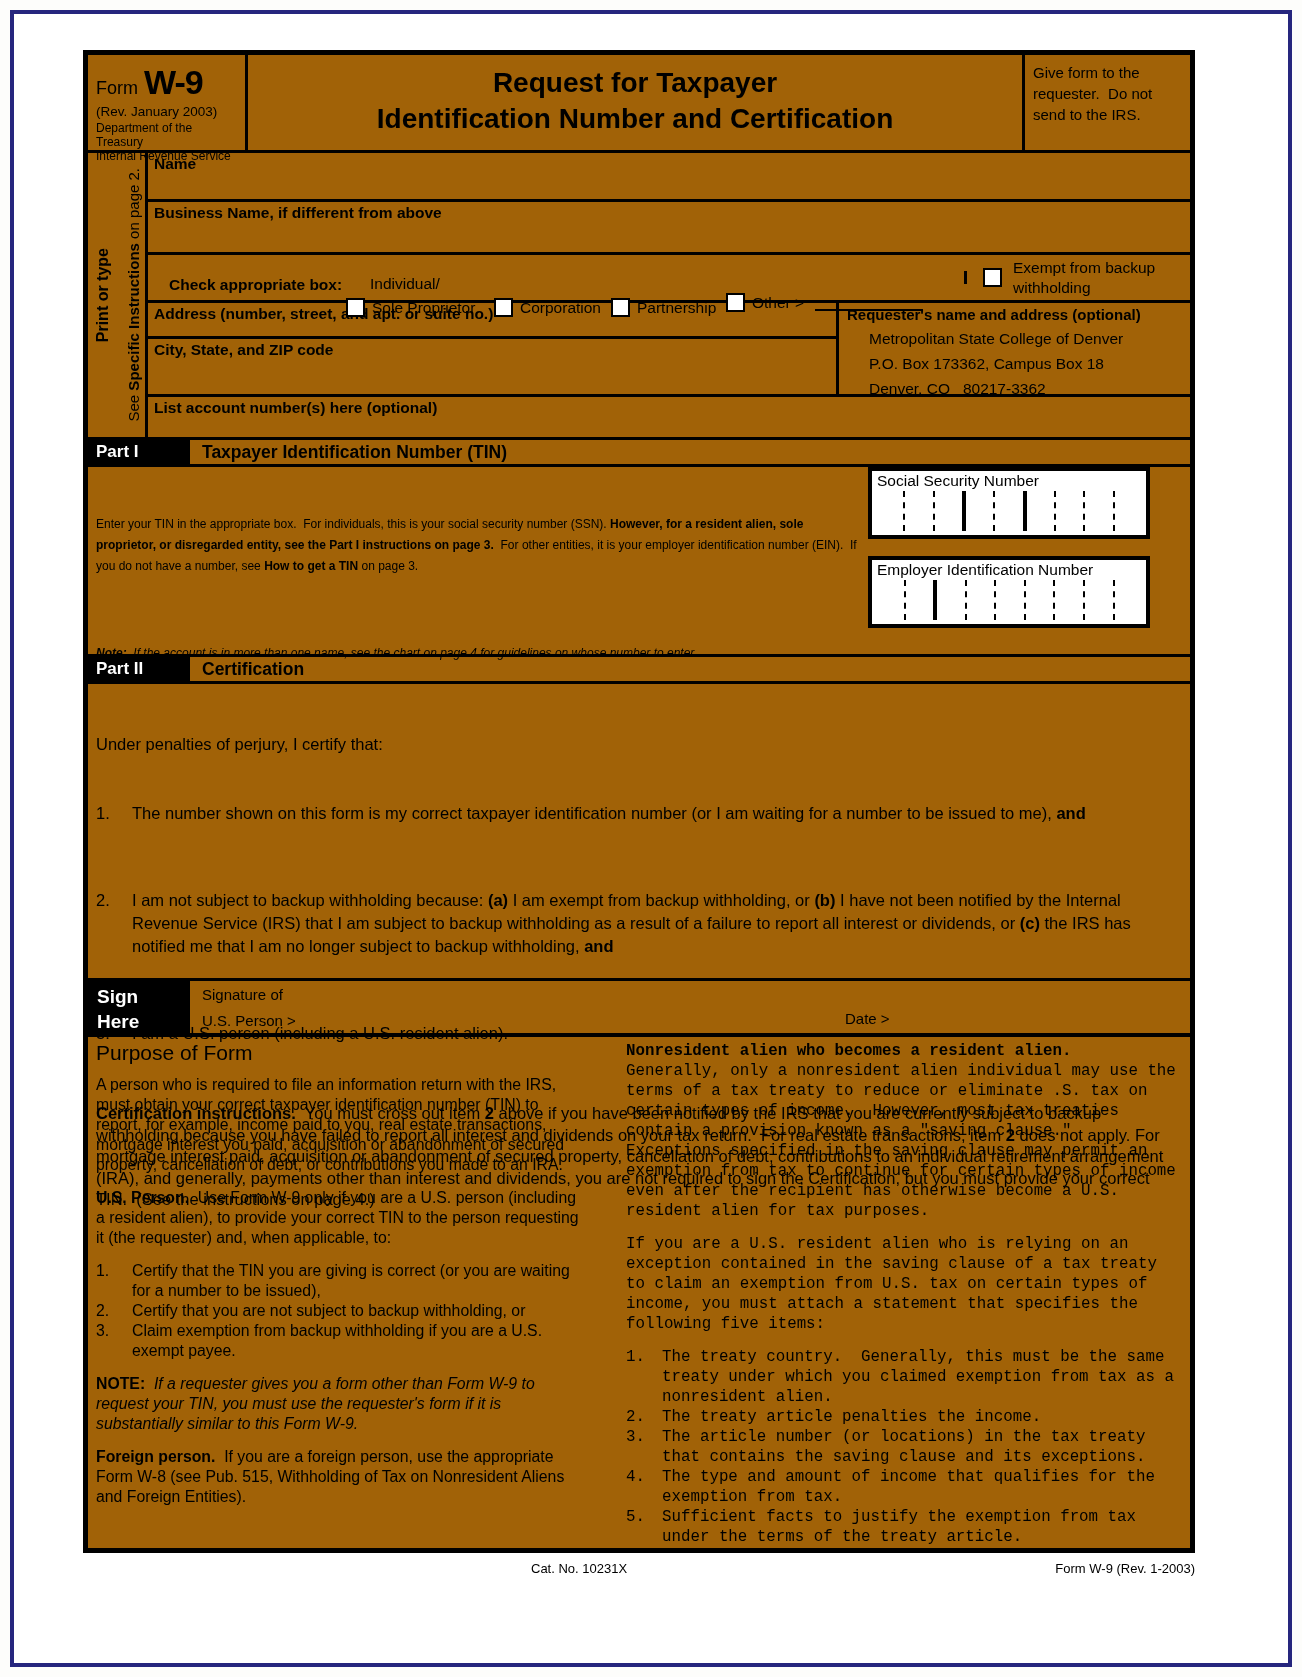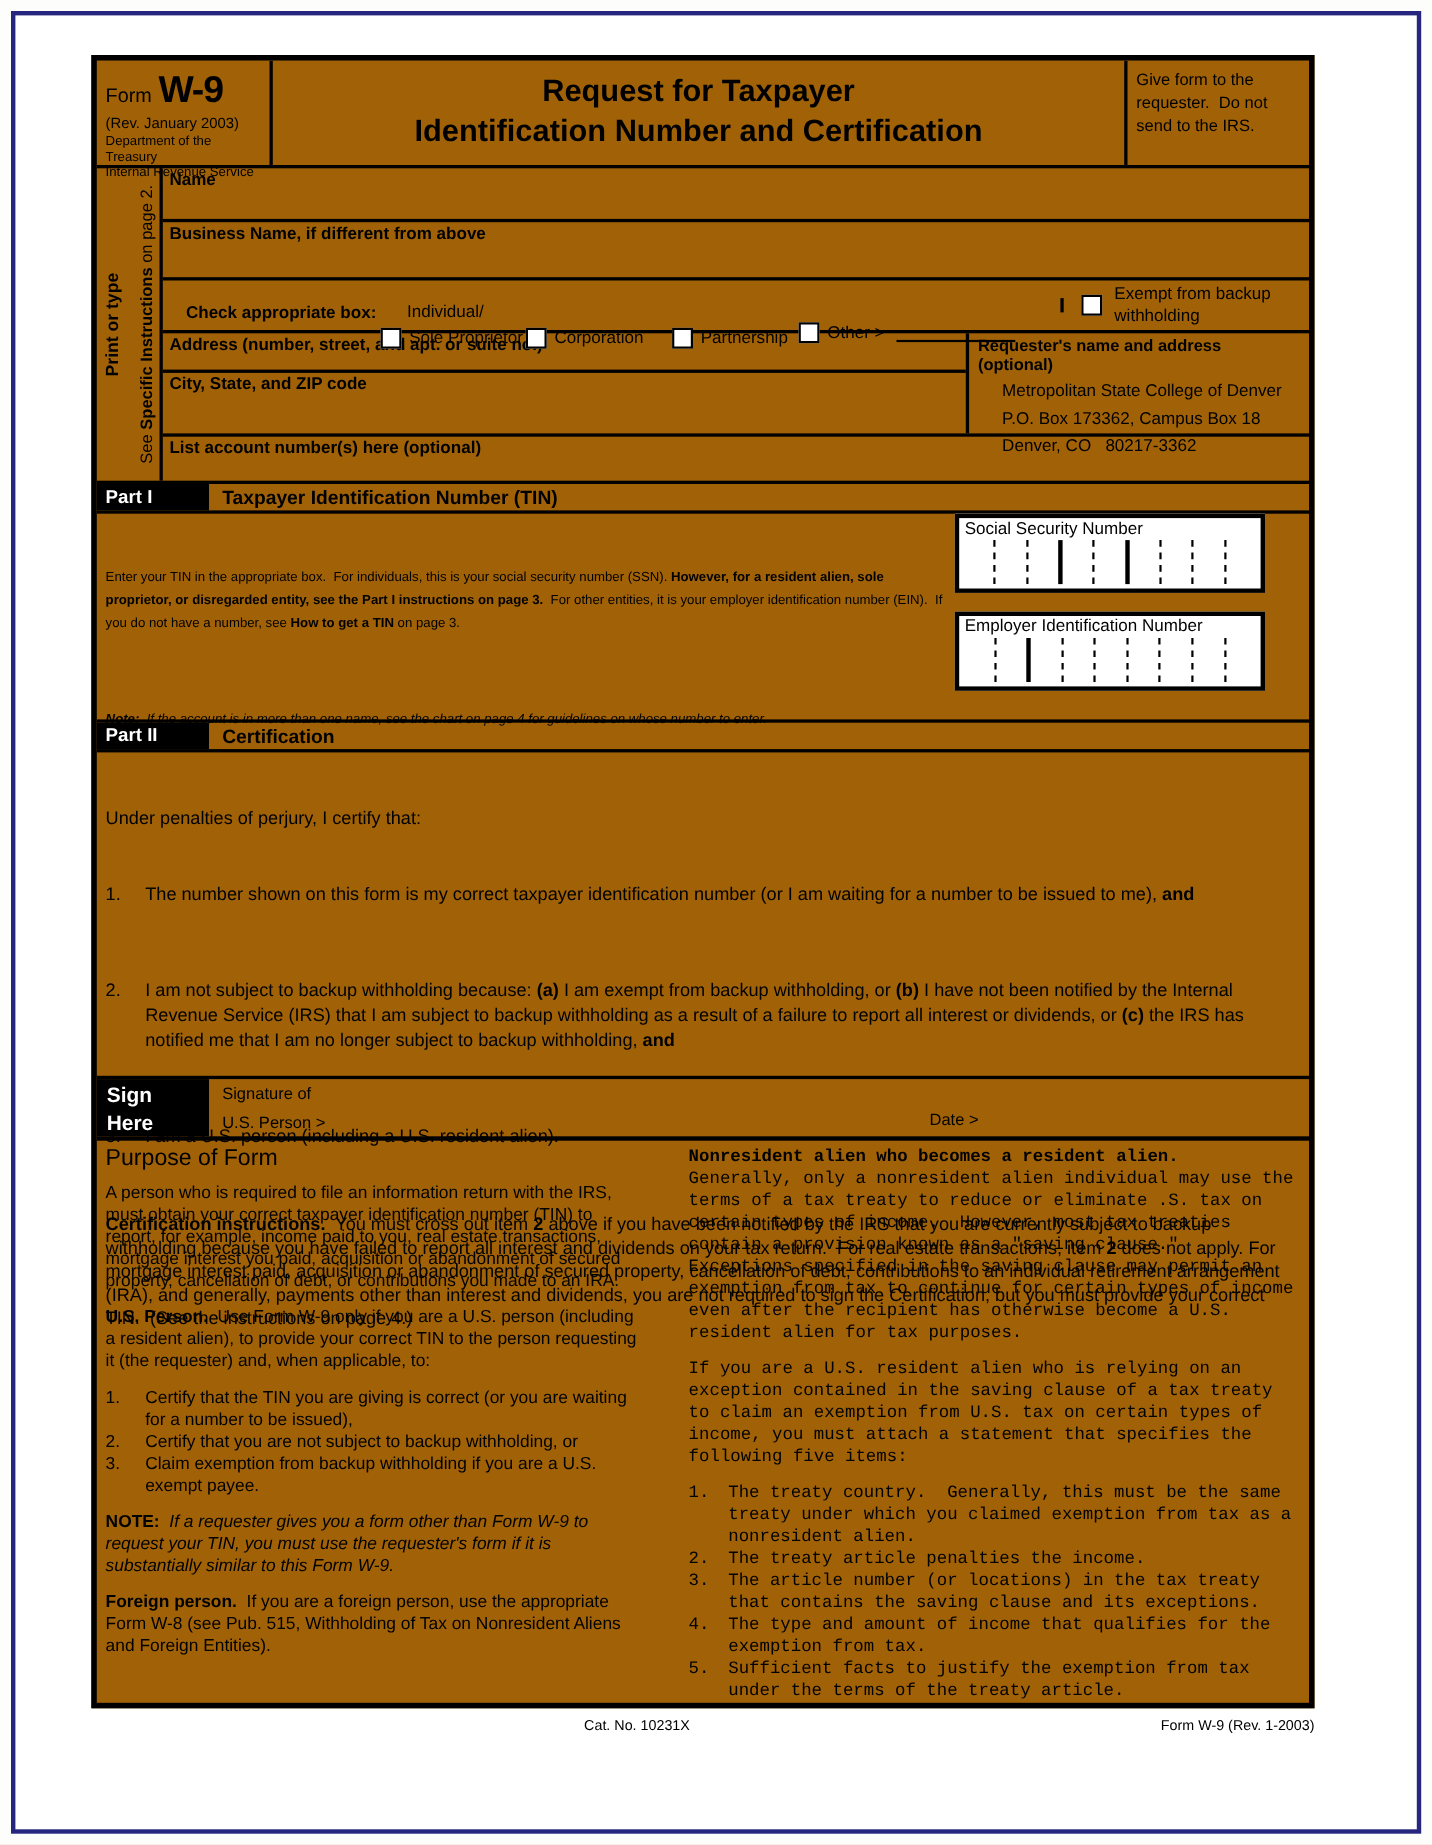--- a/index.html
+++ b/index.html
@@ -41,21 +41,21 @@
   .ind-top { position:absolute; left:206px; top:4px; font-size:15.5px; }
   .cb-item { position:absolute; top:27px; display:flex; align-items:center; gap:7px; font-size:15.5px; }
   .cb { width:19px; height:19px; border:2px solid #000; background:#fff; flex:0 0 auto; }
   .other-line { display:inline-block; width:108px; border-bottom:2px solid #000; height:16px; margin-left:4px; }
   .check-right { width:210px; border-left:3px solid #000; display:flex; align-items:center; gap:11px; padding:0 8px 0 16px; }
   .exempt-text { font-size:15.5px; line-height:20px; }
   .row-addr-req { display:flex; border-bottom:3px solid #000; padding:0; height:94px; }
   .addr-col { flex:1; display:flex; flex-direction:column; }
   .row-addr { height:36px; border-bottom:3px solid #000; padding:2px 6px; }
   .row-city { flex:1; padding:2px 6px; }
-  .req-col { width:312px; border-left:3px solid #000; padding:3px 8px; }
+  .req-col { width:354px; border-left:3px solid #000; padding:3px 8px; }
   .req-label { font-weight:bold; font-size:15px; }
   .req-line { font-size:15.5px; margin:7px 0 0 22px; white-space:pre-wrap; }
   .row-account { height:40px; padding:2px 6px; border-bottom:0; }
 
   
   .part-bar { display:flex; border-bottom:3px solid #000; height:27px; }
   .part-label { width:102px; background:#000; color:#fff; font-weight:bold; font-size:17px; padding:2px 0 0 8px; }
   .part-title { font-weight:bold; font-size:17.5px; padding:2px 0 0 12px; }
 
   
@@ -144,21 +144,21 @@
           <span class="flabel">Business Name, if different from above</span>
         </div>
         <div class="frow row-check">
           <div class="check-left">
             <span class="check-label">Check appropriate box:</span>
             <span class="ind-top">Individual/</span>
             <span class="cb-item" style="left:182px;">
               <span class="cb"></span>
               <span>Sole Proprietor</span>
             </span>
-            <span class="cb-item" style="left:314px;">
+            <span class="cb-item" style="left:330px;">
               <span class="cb"></span>
               <span>Corporation</span>
             </span>
             <span class="cb-item" style="left:447px;">
               <span class="cb"></span>
               <span>Partnership</span>
             </span>
             <span class="cb-item" style="left:562px; top:22px;">
               <span class="cb"></span>
               <span>Other &gt;</span>

